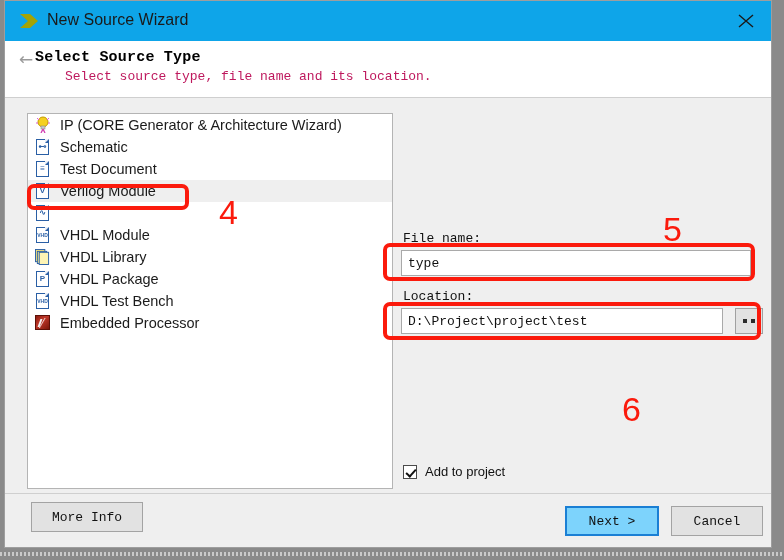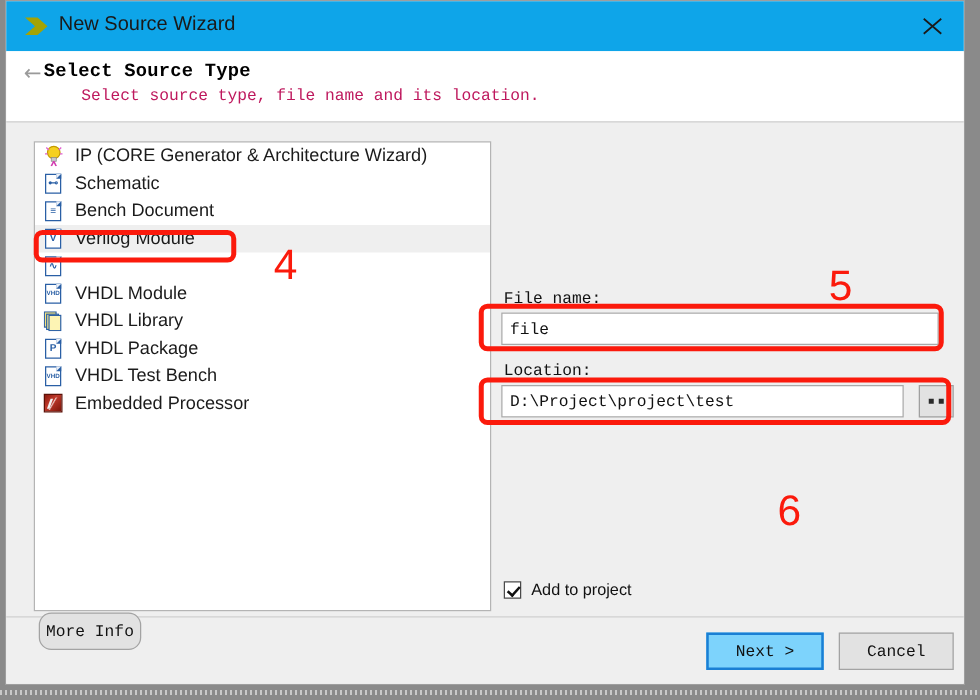--- a/index.html
+++ b/index.html
@@ -394,21 +394,21 @@
             </span>
           </span>
           <span class="lbl">Schematic</span>
         </div>
         <div class="list-item">
           <span class="ic">
             <span class="doc">
               <span class="g">≡</span>
             </span>
           </span>
-          <span class="lbl">Bench Document</span>
+          <span class="lbl">Test Document</span>
         </div>
         <div class="list-item selected">
           <span class="ic">
             <span class="doc">
               <span class="g">V</span>
             </span>
           </span>
           <span class="lbl">Verilog Module</span>
         </div>
         <div class="list-item">
@@ -454,36 +454,36 @@
         </div>
         <div class="list-item">
           <span class="ic">
             <span class="emb"></span>
           </span>
           <span class="lbl">Embedded Processor</span>
         </div>
       </div>
 
     <div class="form-label" style="left:398px; top:230px;">File name:</div>
-    <div class="field" style="left:396px; top:249px; width:350px; height:26px;">file</div>
+    <div class="field" style="left:396px; top:249px; width:350px; height:26px;">type</div>
 
     <div class="form-label" style="left:398px; top:288px;">Location:</div>
     <div class="field" style="left:396px; top:307px; width:322px; height:26px;">D:\Project\project\test</div>
     <div class="browse-btn" style="left:730px; top:307px; width:28px; height:26px;">
       <i></i>
         <i></i>
     </div>
 
     <div class="checkrow">
       <span class="checkbox"></span>
       <span>Add to project</span>
     </div>
 
     <div class="footer"></div>
-    <div class="btn" style="left:26px; top:489px; width:82px; height:30px;border-radius:10px;">More Info</div>
+    <div class="btn" style="left:26px; top:501px; width:112px; height:30px;">More Info</div>
     <div class="btn primary" style="left:560px; top:505px; width:94px; height:30px;">Next &gt;</div>
     <div class="btn" style="left:666px; top:505px; width:92px; height:30px;">Cancel</div>
 
   </div>
 
   <div class="anno-box" style="left:27px; top:184px; width:162px; height:26px;"></div>
   <div class="anno-num" style="left:219px; top:195px;">4</div>
 
   <div class="anno-box" style="left:383px; top:243px; width:372px; height:38px;"></div>
   <div class="anno-num" style="left:663px; top:212px;">5</div>

